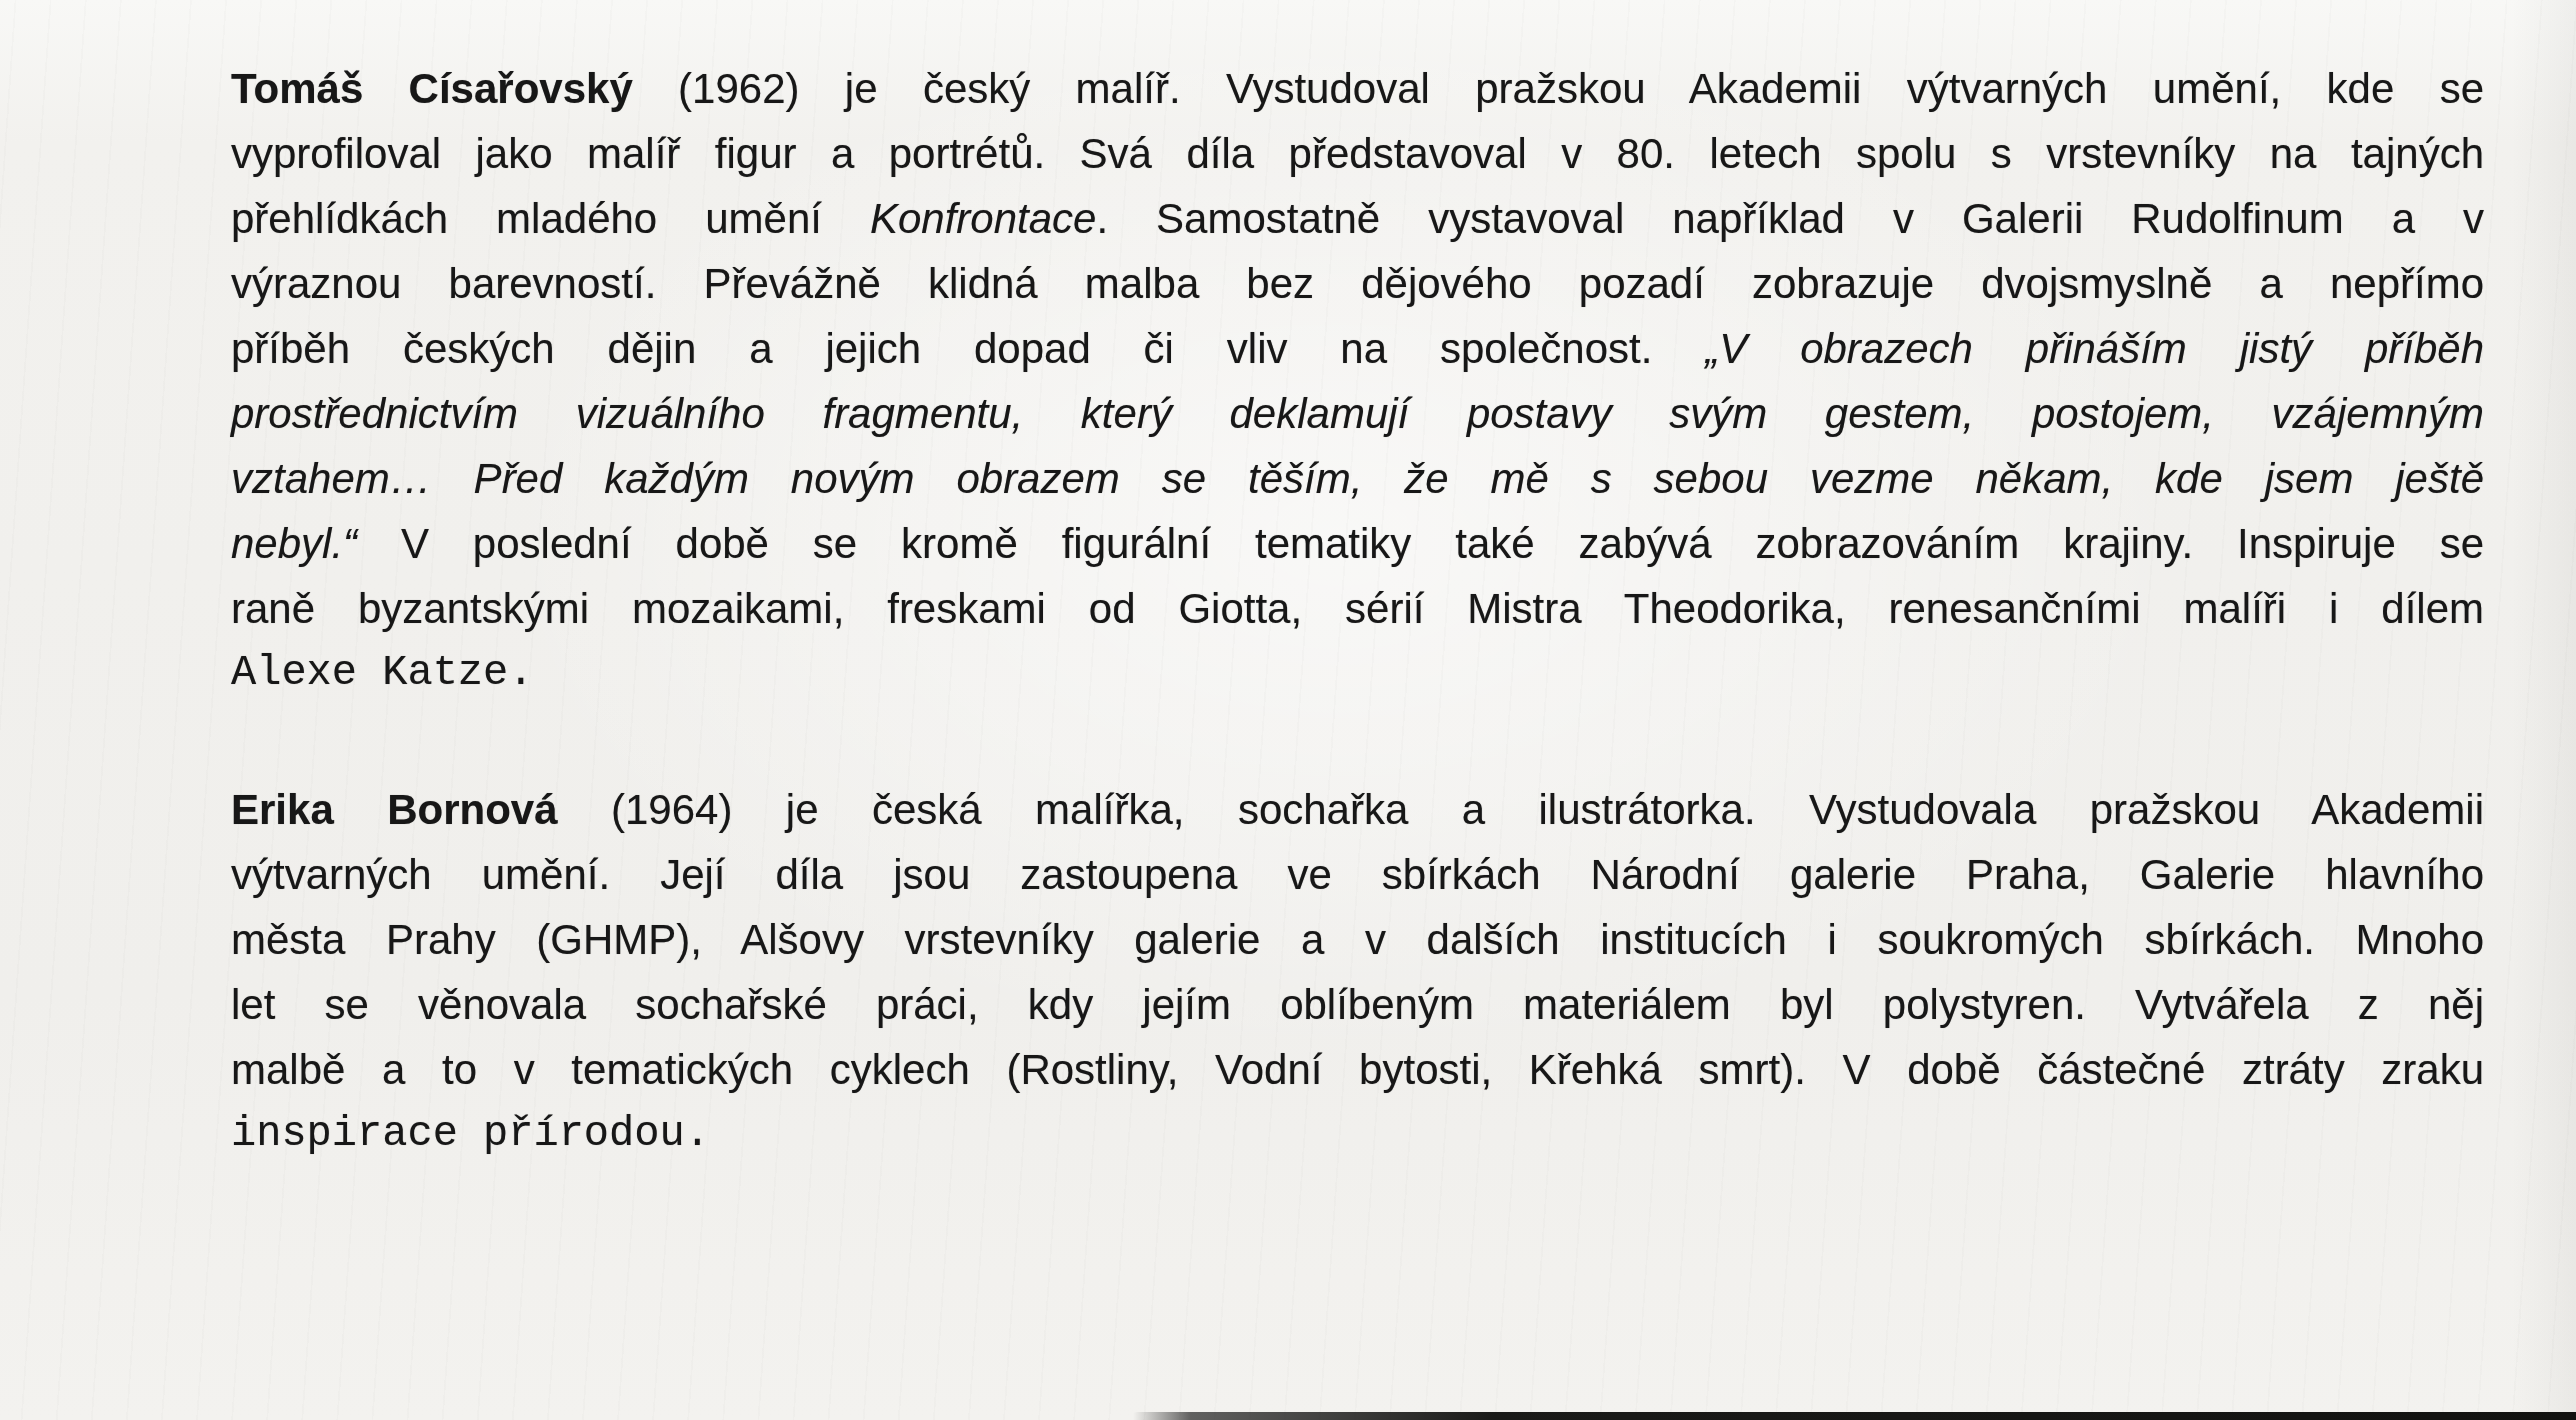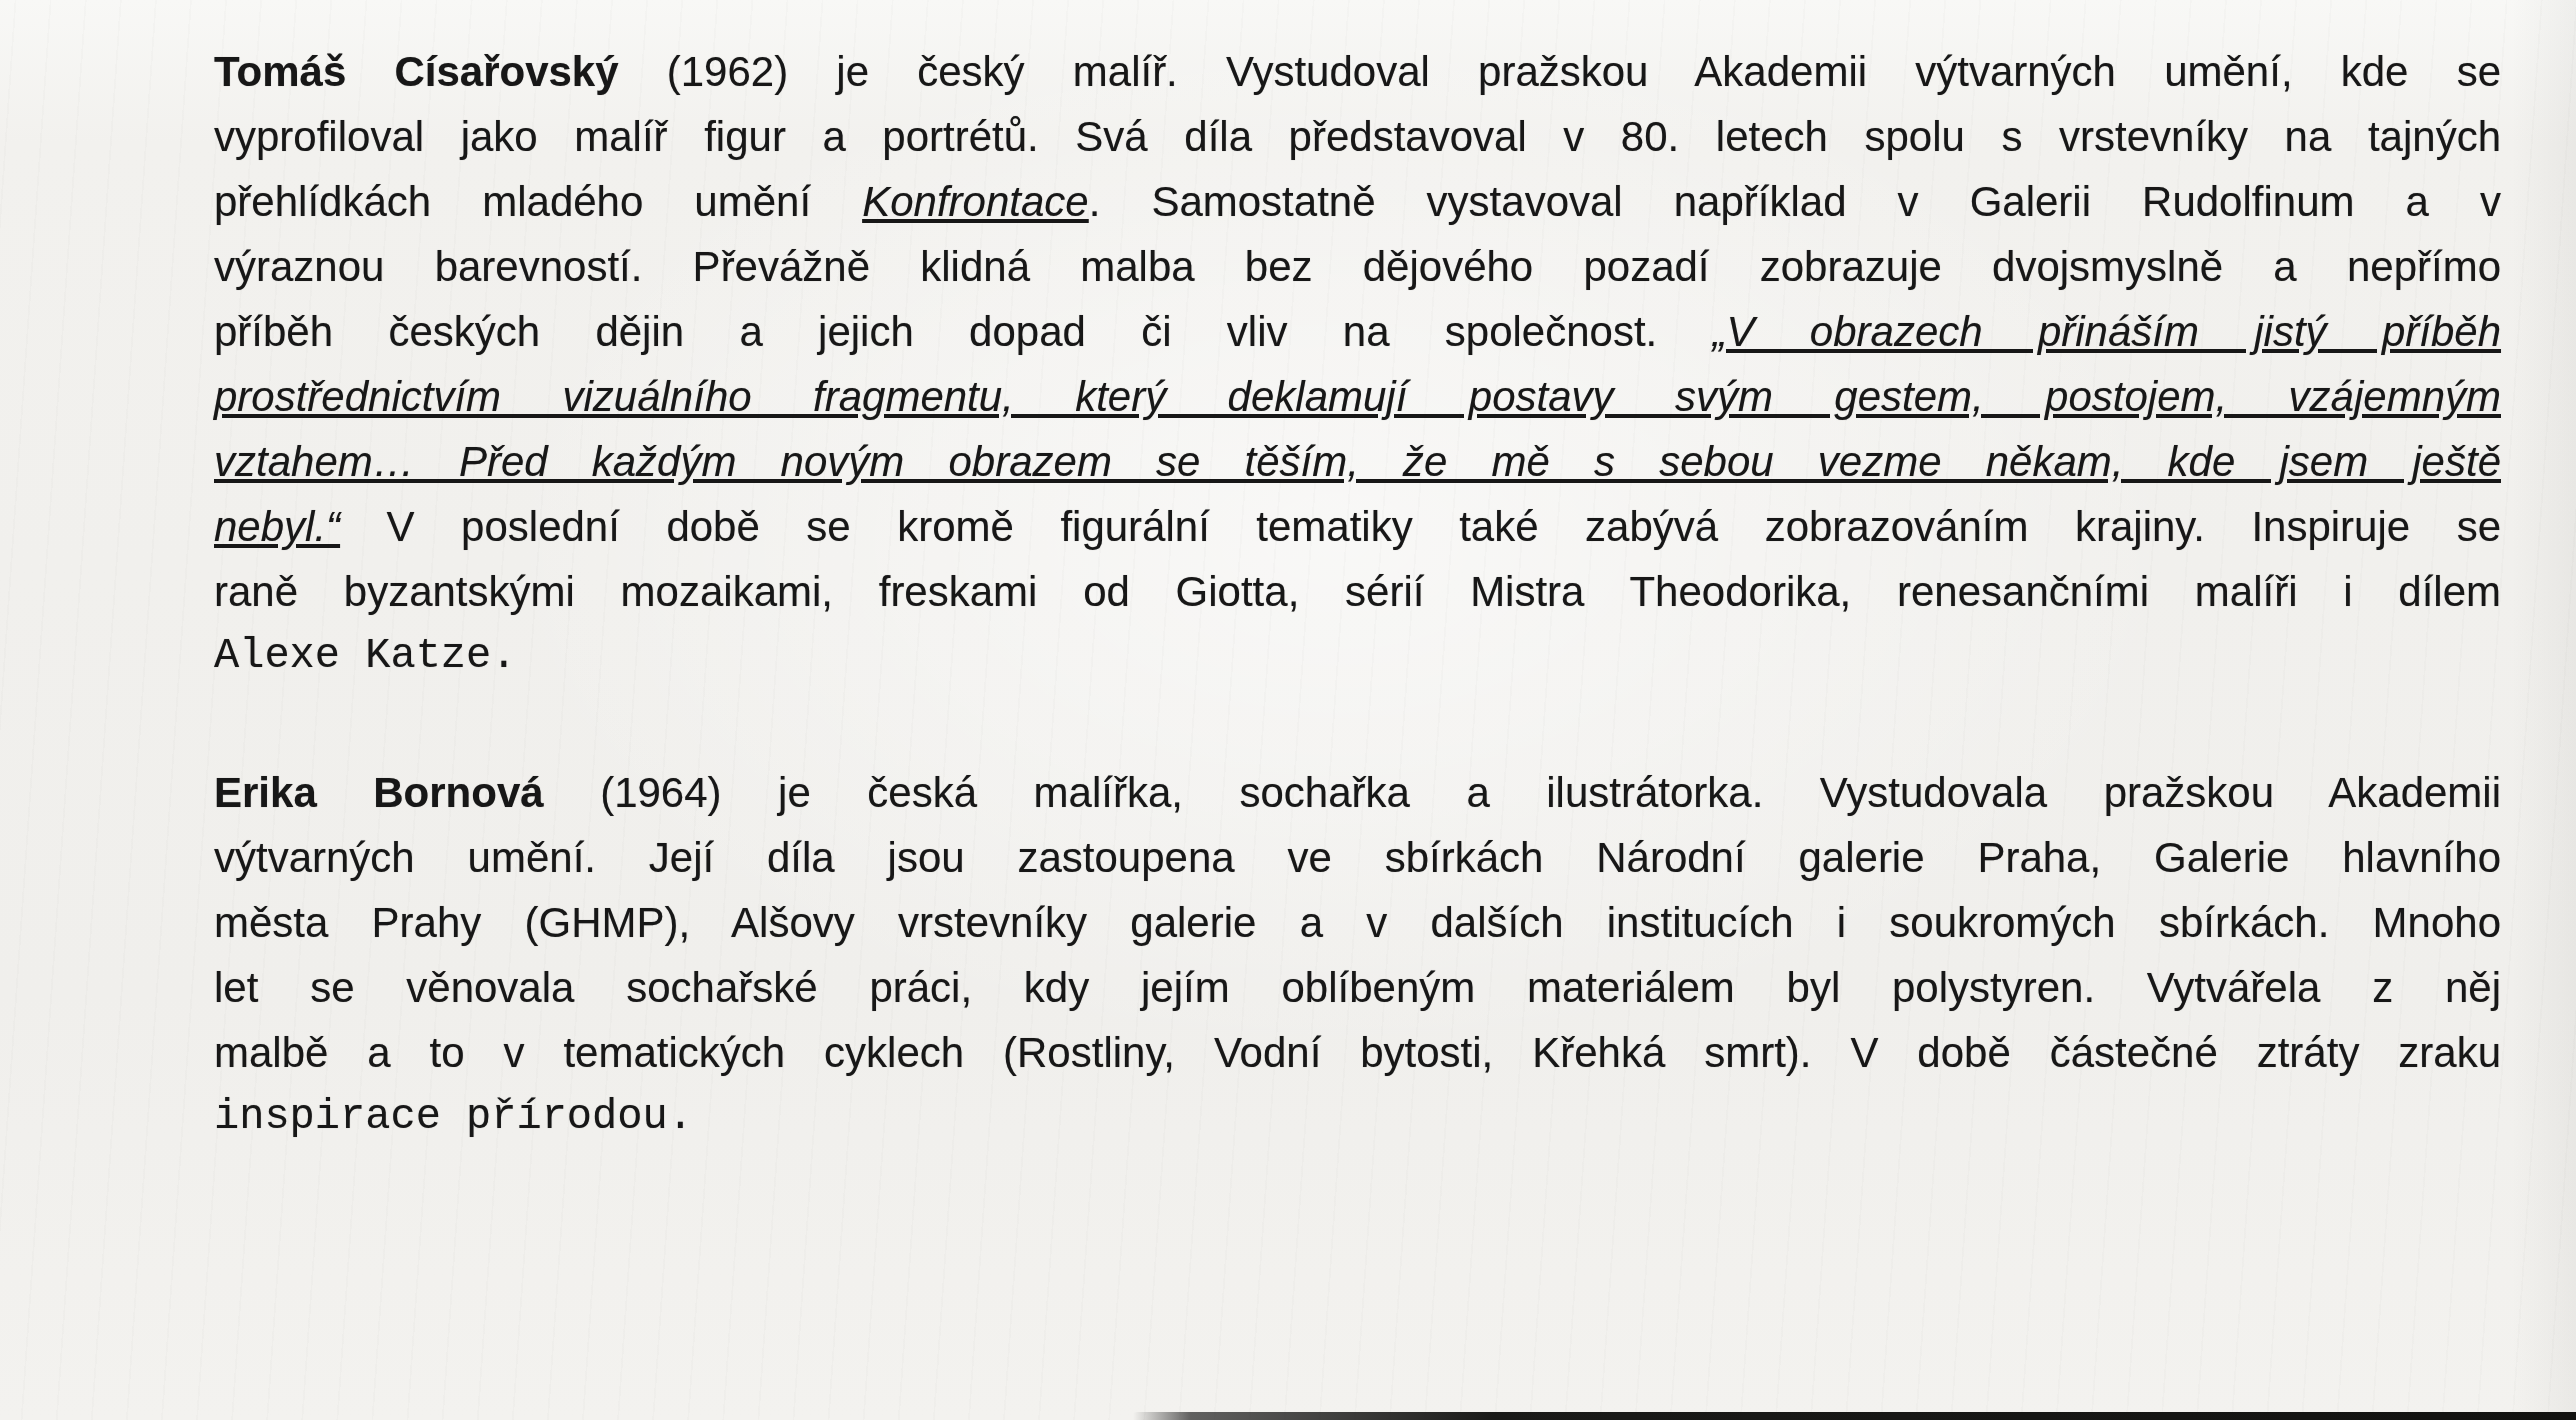--- a/index.html
+++ b/index.html
@@ -29,35 +29,35 @@
     position: absolute;
     left: 214px;
     top: 39px;
     width: 2287px;
     color: #171717;
     font-size: 42px;
     line-height: 65px;
     text-shadow: 0 0 0.9px rgba(20,20,20,0.38);
   }
 
-  .paragraph { margin: 0; padding: 0; }
+  .paragraph { margin: 17px; padding: 0; }
   .paragraph + .paragraph { margin-top: 71px; }
 
   .line {
     text-align: justify;
     text-align-last: justify;
     white-space: normal;
   }
   .line.last {
     text-align-last: left;
     font-family: Liberation Mono, monospace;
   }
 
   .bold   { font-weight: 700; }
-  .italic { font-style: italic; text-decoration: underline; }
+  .italic { font-style: italic; }
 
   
   .photo-bottom-edge {
     position: absolute;
     bottom: 0;
     left: 44%;
     right: 0;
     height: 7.8px;
     background: linear-gradient(90deg,
       rgba(18,18,18,0) 0%, rgba(18,18,18,0.65) 4%,

